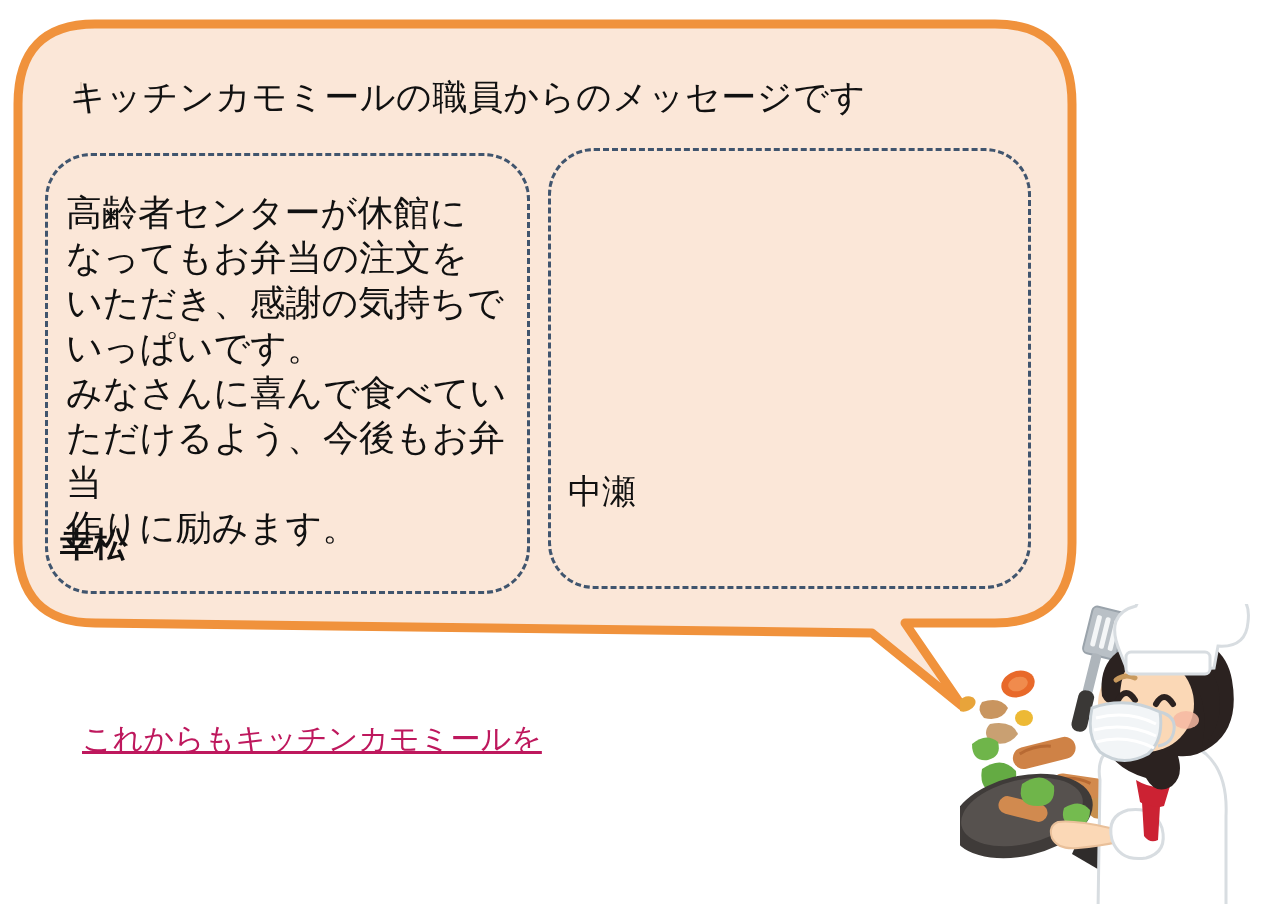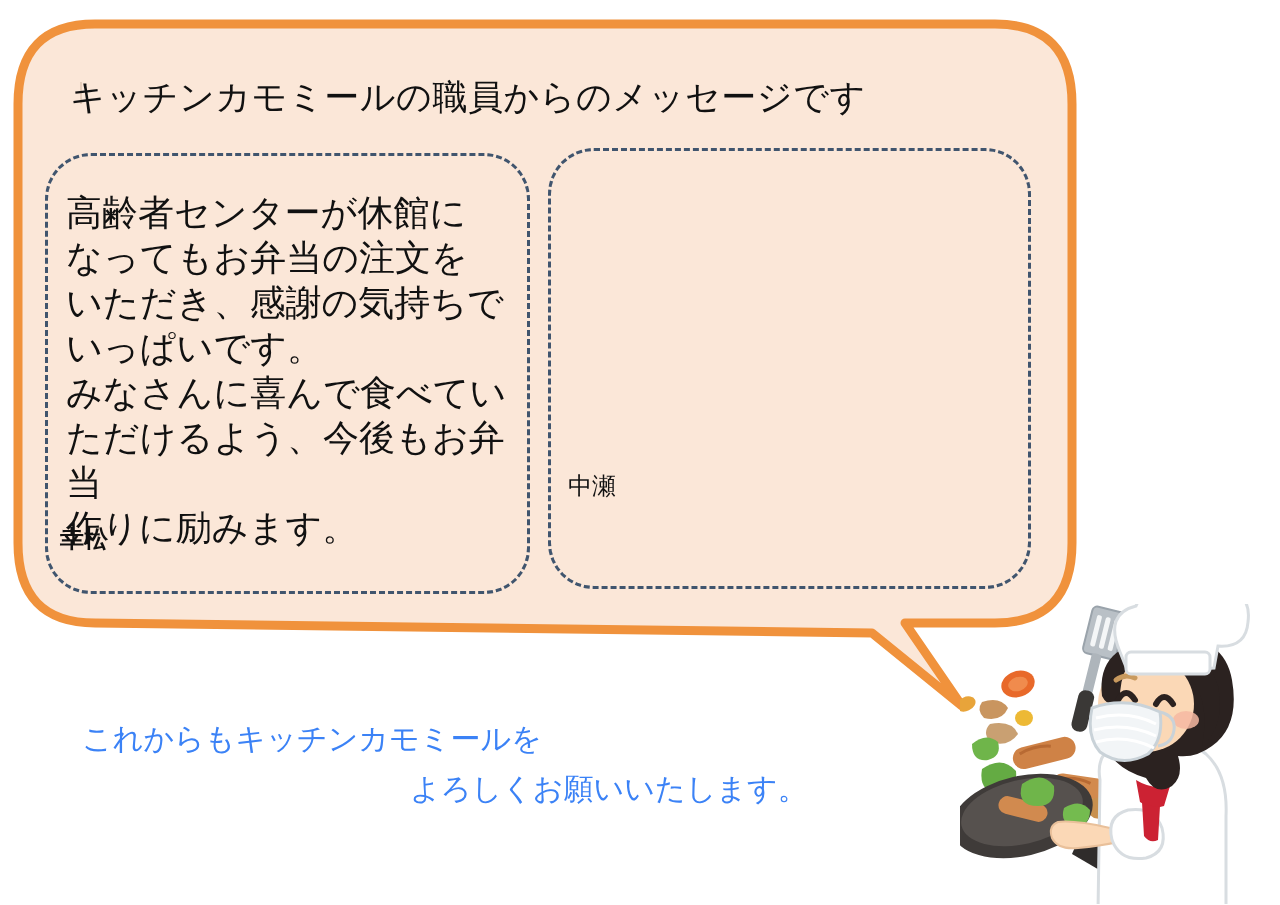--- a/index.html
+++ b/index.html
@@ -52,35 +52,36 @@
     line-height:45px;
     letter-spacing:0px;
     white-space:pre-wrap;
   }
   #text-left{left:66px;top:182px;width:470px;}
   #text-right{left:568px;top:188px;width:470px;}
 
   .signature{
     position:absolute;
     color:#111111;
-    font-size:24px;
+    font-size:34px;
     font-weight:700;
     line-height:1.1;
     white-space:nowrap;
   }
   #sig-left{left:60px;top:518px;}
   #sig-right{left:568px;top:465px;font-weight:500;}
 
   
   .closing{
     position:absolute;
-    color:#3b82f6;
+    color:#be185d;
     font-size:30px;
     line-height:1.25;
     white-space:nowrap;
+    text-decoration:underline;
   }
   #closing-1{left:82px;top:712px;}
   #closing-2{left:410px;top:762px;}
 
   
   .chef{
     position:absolute;
     left:960px;top:596px;
     width:320px;height:300px;
   }
@@ -121,21 +122,20 @@
 いっぱいです。
 みなさんに喜んで食べてい
 ただけるよう、今後もお弁当
 作りに励みます。</div>
   <div class="signature" id="sig-left">幸松</div>
 
   <div class="dashed-panel" id="panel-right" style="border-color: rgb(64, 85, 110);"></div>
   <div class="signature" id="sig-right">中瀬</div>
 
   <div class="closing" id="closing-1">これからもキッチンカモミールを</div>
-  <div class="closing" id="closing-2">よろしくお願いいたします。</div>
 
   <svg class="chef" viewBox="0 0 320 300" aria-hidden="true">
 
     <g>
       <ellipse cx="58" cy="80" rx="17" ry="13" fill="#e8692a" transform="rotate(-18 58 80)"></ellipse>
       <ellipse cx="58" cy="80" rx="10" ry="7" fill="#f08b4d" transform="rotate(-18 58 80)"></ellipse>
       <path d="M22 98 q18 -6 26 6 q-6 14 -24 10 q-8 -8 -2 -16 Z" fill="#c9955f"></path>
       <path d="M30 120 q22 -4 28 10 q-10 14 -28 8 q-8 -10 0 -18 Z" fill="#c9a072"></path>
       <ellipse cx="64" cy="114" rx="9" ry="8" fill="#edb935"></ellipse>
       <ellipse cx="6" cy="100" rx="10" ry="7" fill="#e8a43a" transform="rotate(-25 6 100)"></ellipse>

